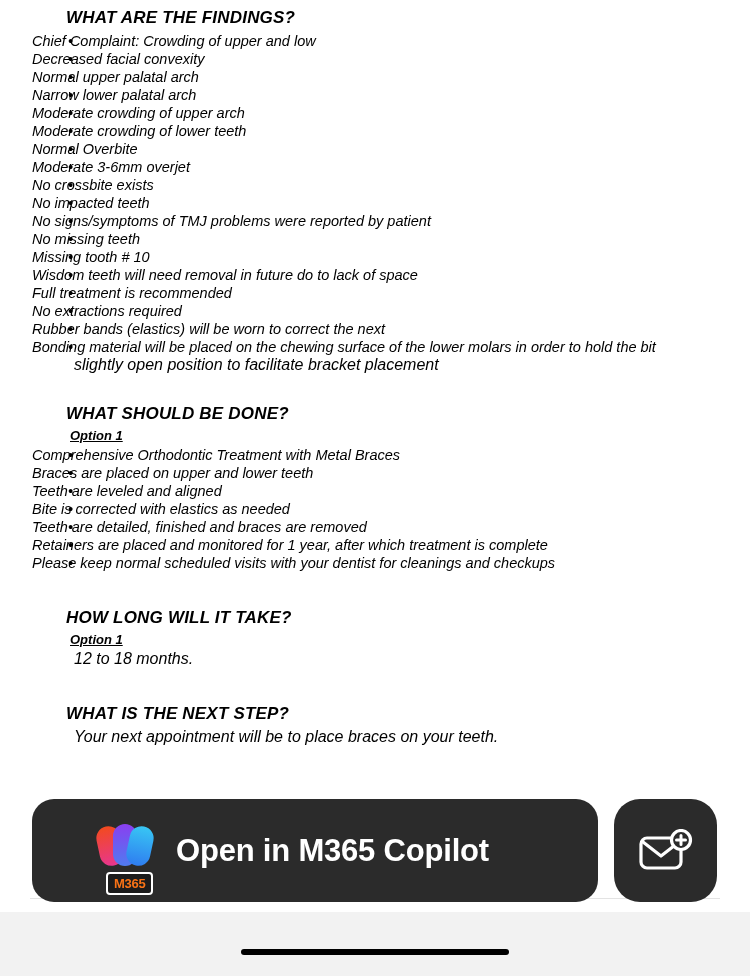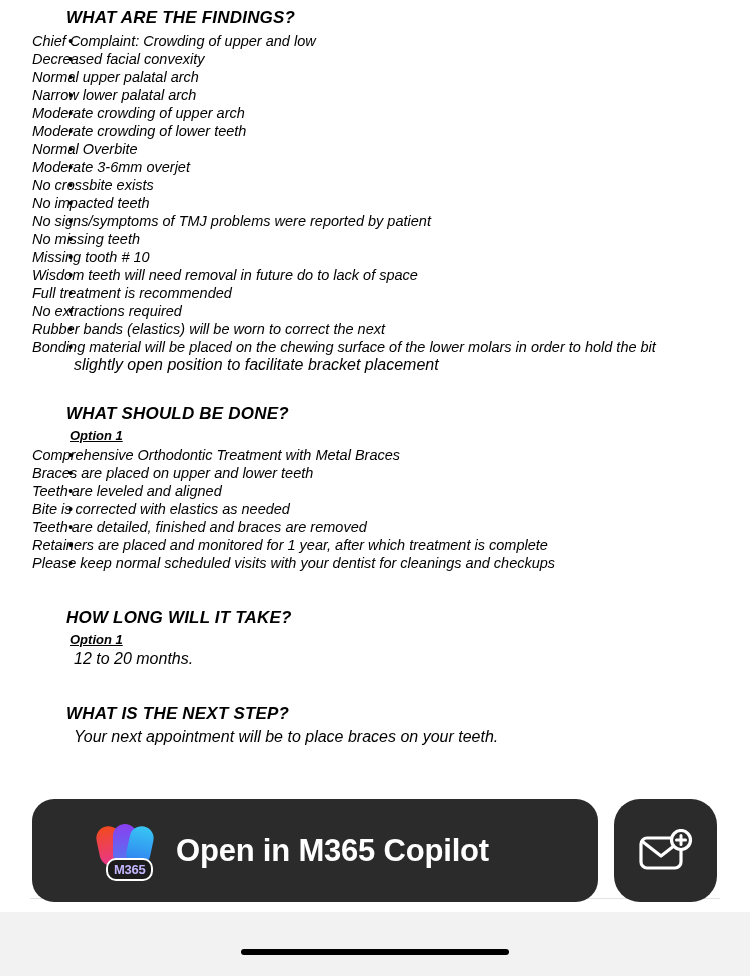--- a/index.html
+++ b/index.html
@@ -160,27 +160,27 @@
   }
   .m365-logo .p3 {
     left: 32px; top: 2px; width: 24px; height: 40px;
     background: linear-gradient(180deg, #38c6f4 0%, #2f7df0 100%);
     border-radius: 12px;
     transform: rotate(12deg);
   }
   .m365-badge {
     position: absolute;
     left: 10px;
-    top: 34px;
+    top: 48px;
     background: #1c1c1c;
-    color: #c4b5fd;
+    color: #f97316;
     font-size: 13px;
     font-weight: bold;
     padding: 2px 6px;
-    border-radius: 10px;
+    border-radius: 4px;
     border: 2px solid #ffffff;
     letter-spacing: -0.3px;
   }
 
   .copilot-label {
     color: #ffffff;
     font-size: 31px;
     font-weight: bold;
     letter-spacing: -0.2px;
     white-space: nowrap;
@@ -247,21 +247,21 @@
       <li>Retainers are placed and monitored for 1 year, after which treatment is complete</li>
       <li>Please keep normal scheduled visits with your dentist for cleanings and checkups</li>
     </ul>
   </div>
 
   <div class="gap-xl"></div>
 
   <div class="section">
     <div class="section-title">HOW LONG WILL IT TAKE?</div>
     <div class="sub-title">Option 1</div>
-    <div class="plain-line">12 to 20 months.</div>
+    <div class="plain-line">12 to 18 months.</div>
   </div>
 
   <div class="gap-xl"></div>
 
   <div class="section">
     <div class="section-title">WHAT IS THE NEXT STEP?</div>
     <div class="plain-line">Your next appointment will be to place braces on your teeth.</div>
   </div>
 
   <div class="masked-text">rN</div>

